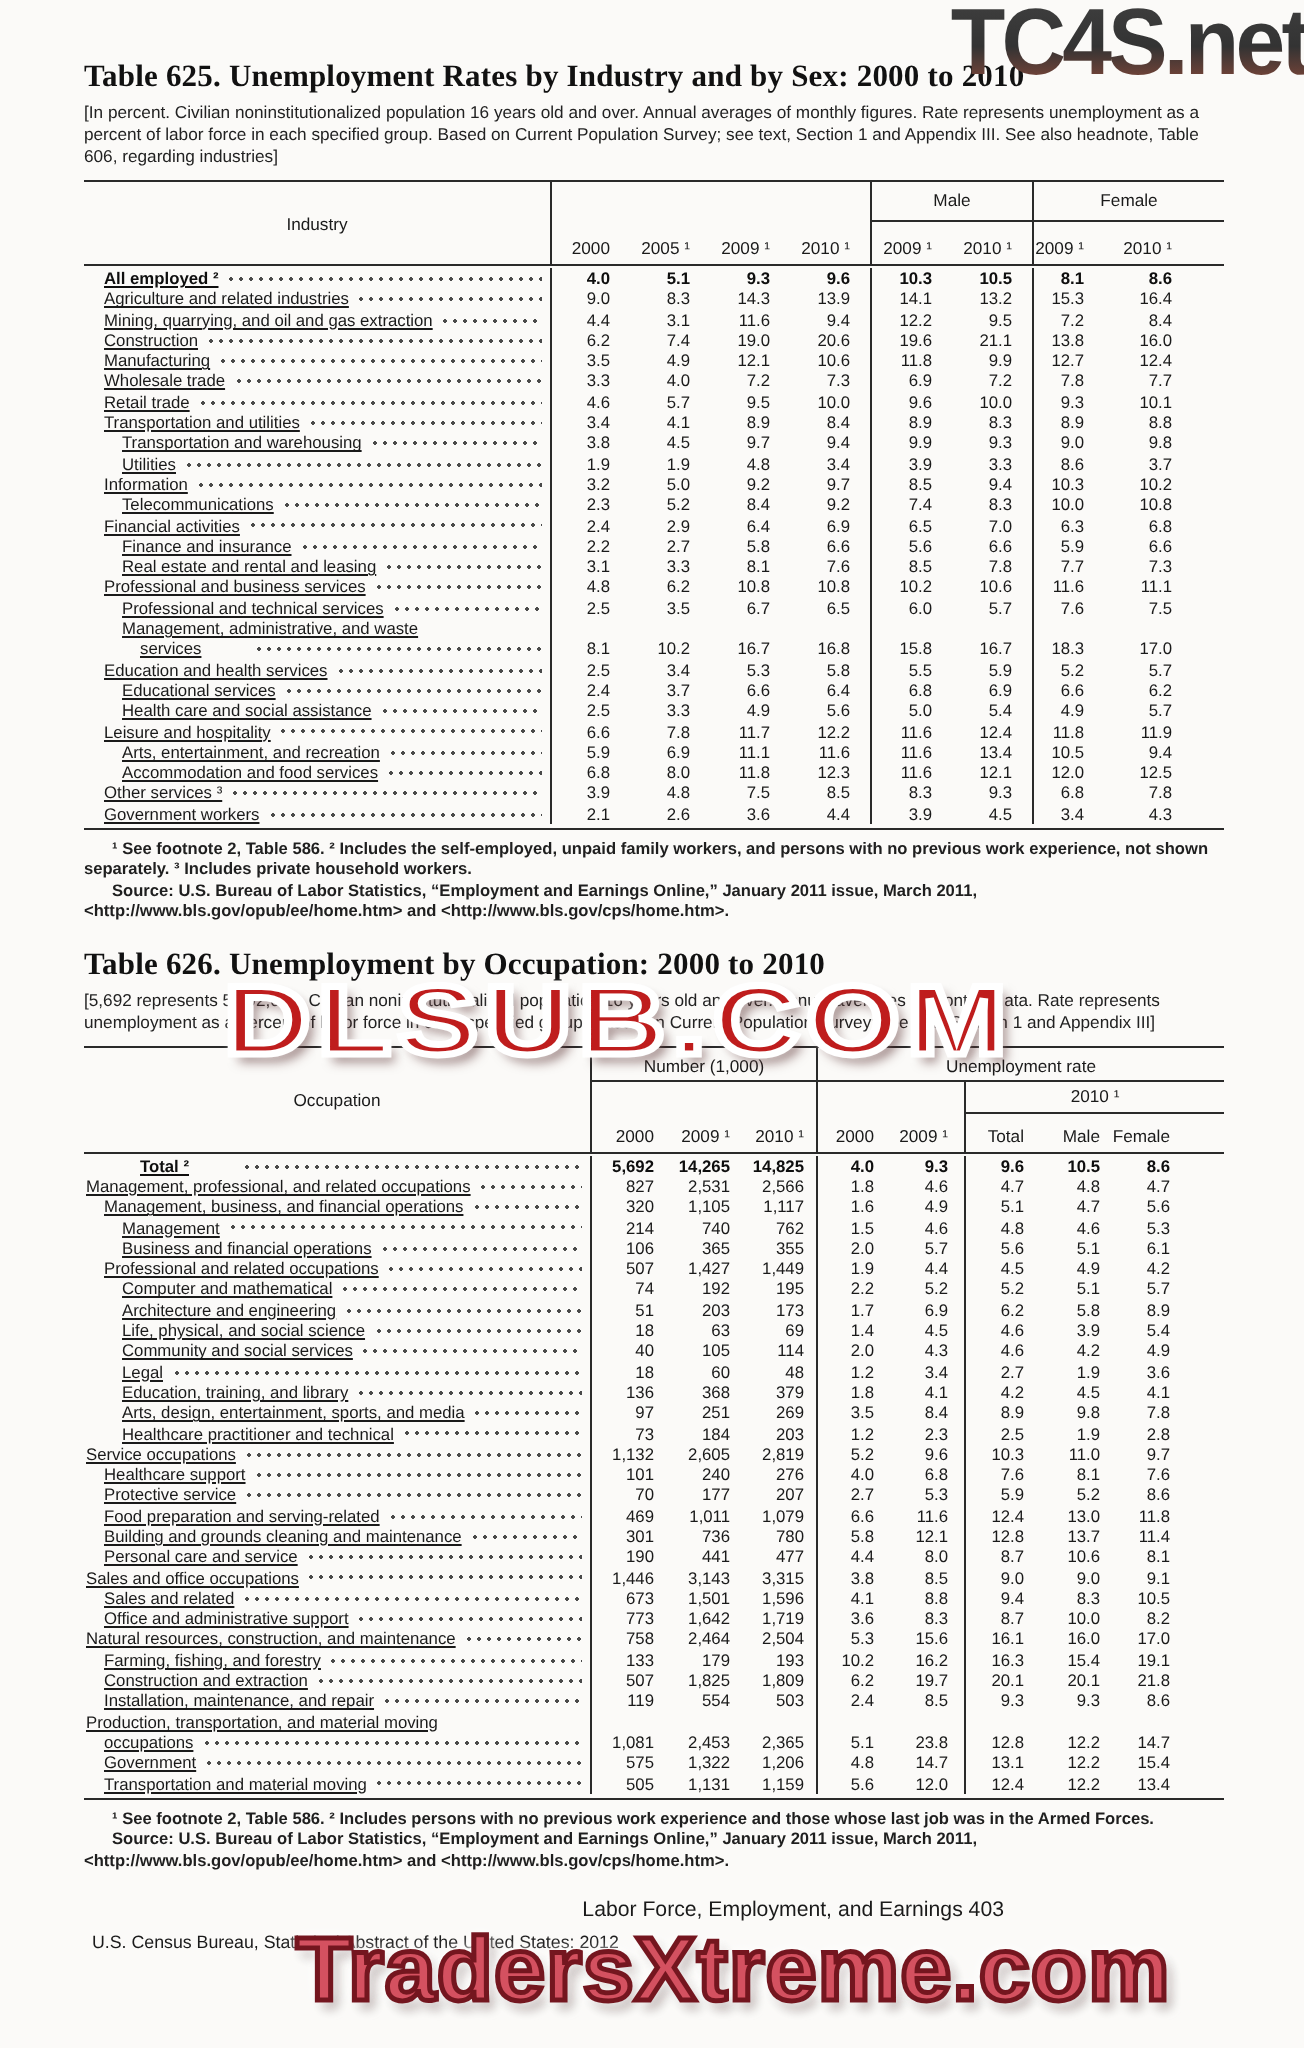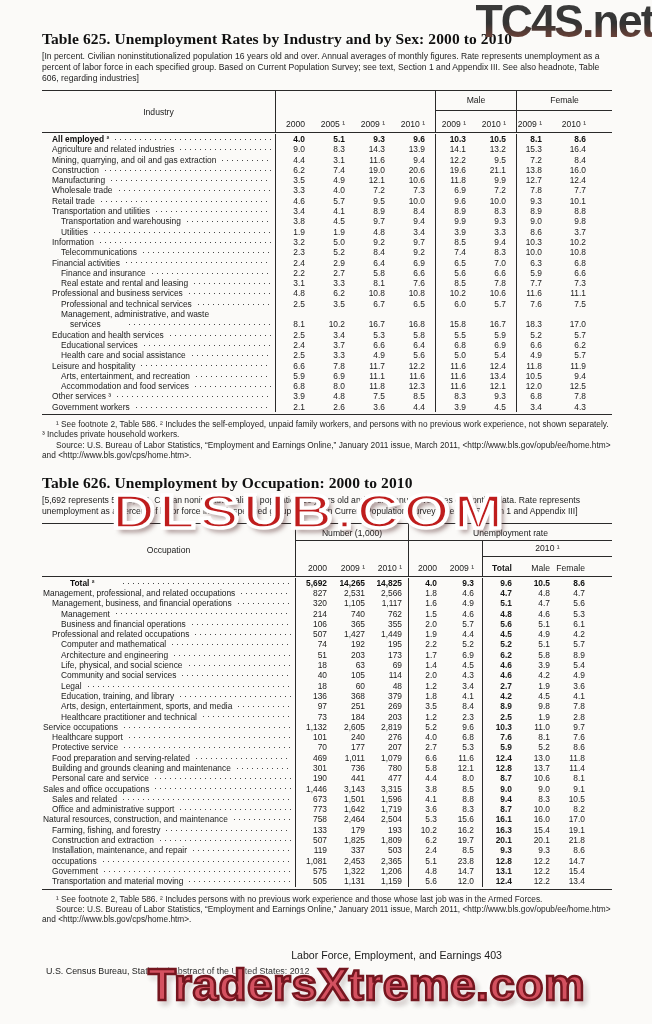--- a/index.html
+++ b/index.html
@@ -42,34 +42,34 @@
   .t626 .h-2010{grid-column:7/10;grid-row:2;padding-top:2px;}
   .t626 .y0{grid-column:2;grid-row:3;}  .t626 .y1{grid-column:3;grid-row:3;}
   .t626 .y2{grid-column:4;grid-row:3;}  .t626 .y3{grid-column:5;grid-row:3;}
   .t626 .y4{grid-column:6;grid-row:3;}  .t626 .y5{grid-column:7;grid-row:3;}
   .t626 .y6{grid-column:8;grid-row:3;}  .t626 .y7{grid-column:9;grid-row:3;}
 
   
   .tbody{border-bottom:1.3px solid #2a2a2a;padding-top:1px;padding-bottom:2px;}
   .trow{font-size:8.4px;line-height:10.3px;height:10.3px;}
   .brow{font-weight:bold;color:#0e0e0e;}
-  .lcell{display:flex;overflow:hidden;}
+  .lcell{display:flex;overflow:hidden;text-decoration:underline;}
   .ltext{white-space:nowrap;}
   .i0{padding-left:1px;} .i1{padding-left:10px;} .i2{padding-left:19px;} .i3{padding-left:28px;gap:22px;}
   .dots{flex:1 1 auto;min-width:4px;margin:0 4px 0 4px;background-image:radial-gradient(circle,#4a4a4a 0.8px,rgba(0,0,0,0) 1px);background-size:5px 5px;background-repeat:repeat-x;background-position:0 55%;}
   .vcell{text-align:right;padding-right:10px;}
   .t625 .c0,.t625 .c4,.t625 .c6{border-left:1px solid #2a2a2a;}
   .t626 .c0,.t626 .c3,.t626 .c5{border-left:1px solid #2a2a2a;}
   .t625 .c6{padding-right:18px;} .t625 .c7{padding-right:26px;}
   .t626 .c0,.t626 .c1,.t626 .c2{padding-right:6px;}
   .t626 .c3,.t626 .c4{padding-right:8px;}
-  .t626 .c5{padding-right:9px;font-weight:bold;} .t626 .c6{padding-right:4px;} .t626 .c7{padding-right:27px;}
+  .t626 .c5{padding-right:9px;} .t626 .c6{padding-right:4px;} .t626 .c7{padding-right:27px;}
 
   .footnotes{font-size:8.3px;line-height:10.4px;color:#1f1f1f;margin:4px 0 0 0;}
-  .footnotes p{margin:0;text-indent:14px;}
+  .footnotes p{margin:0;text-indent:14px;font-weight:bold;}
   .t626wrap{margin-top:13px;}
 
   .pagenum{position:absolute;top:949px;right:150px;font-size:10.6px;color:#1a1a1a;}
   .census{position:absolute;top:966px;left:46px;font-size:8.9px;color:#1a1a1a;}
 
   
   .wm-top{position:absolute;top:-7px;right:-2px;z-index:9;font-weight:900;font-size:47px;letter-spacing:-2px;transform:scaleX(0.95);transform-origin:right top;background:linear-gradient(180deg,#424242 0%,#333333 55%,#6e4238 82%,#a06a56 100%);-webkit-background-clip:text;background-clip:text;color:transparent;filter:blur(0.3px);}
   .wm-mid{position:absolute;top:483px;left:112px;z-index:9;font-weight:900;font-size:49px;letter-spacing:3px;transform:scaleX(1.22);transform-origin:left top;color:#bf1d1d;-webkit-text-stroke:3.5px #ffffff;text-shadow:0 0 4px rgba(255,255,255,.95),3px 4px 5px rgba(70,25,25,.5);}
   .wm-bottom{position:absolute;top:959px;left:148px;z-index:9;font-weight:900;font-size:45px;letter-spacing:0.5px;color:#d45160;-webkit-text-stroke:2.5px #74161f;text-shadow:0 0 5px #fff,0 0 9px #fff,3px 4px 6px rgba(40,10,10,.4);transform:scaleX(1.02);transform-origin:left top;}
 </style>
@@ -874,27 +874,40 @@
             <div class="vcell c5">20.1</div>
             <div class="vcell c6">20.1</div>
             <div class="vcell c7">21.8</div>
           </div>
           <div class="trow grid9">
             <div class="lcell i1">
               <span class="ltext">Installation, maintenance, and repair</span>
               <span class="dots"></span>
             </div>
             <div class="vcell c0">119</div>
-            <div class="vcell c1">337</div>
+            <div class="vcell c1">554</div>
             <div class="vcell c2">503</div>
             <div class="vcell c3">2.4</div>
             <div class="vcell c4">8.5</div>
             <div class="vcell c5">9.3</div>
             <div class="vcell c6">9.3</div>
             <div class="vcell c7">8.6</div>
+          </div>
+          <div class="trow grid9">
+            <div class="lcell i0">
+              <span class="ltext">Production, transportation, and material moving</span>
+            </div>
+            <div class="vcell c0"></div>
+            <div class="vcell c1"></div>
+            <div class="vcell c2"></div>
+            <div class="vcell c3"></div>
+            <div class="vcell c4"></div>
+            <div class="vcell c5"></div>
+            <div class="vcell c6"></div>
+            <div class="vcell c7"></div>
           </div>
           <div class="trow grid9">
             <div class="lcell i1">
               <span class="ltext">occupations</span>
               <span class="dots"></span>
             </div>
             <div class="vcell c0">1,081</div>
             <div class="vcell c1">2,453</div>
             <div class="vcell c2">2,365</div>
             <div class="vcell c3">5.1</div>

